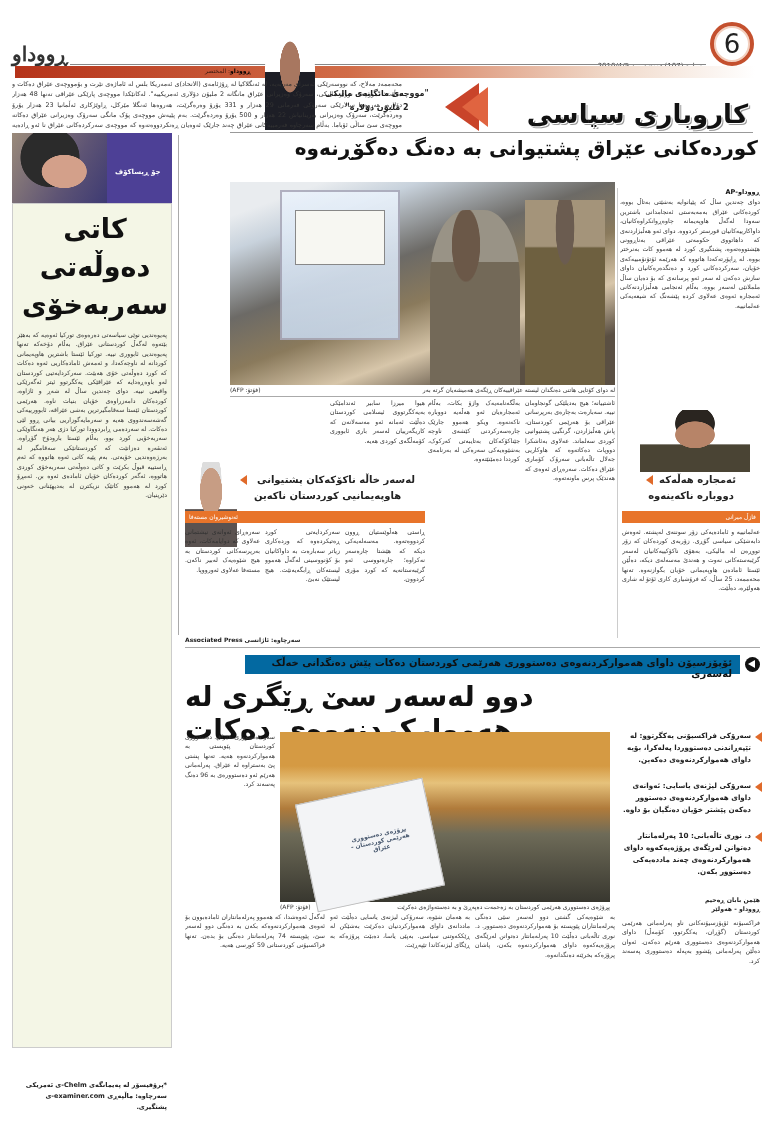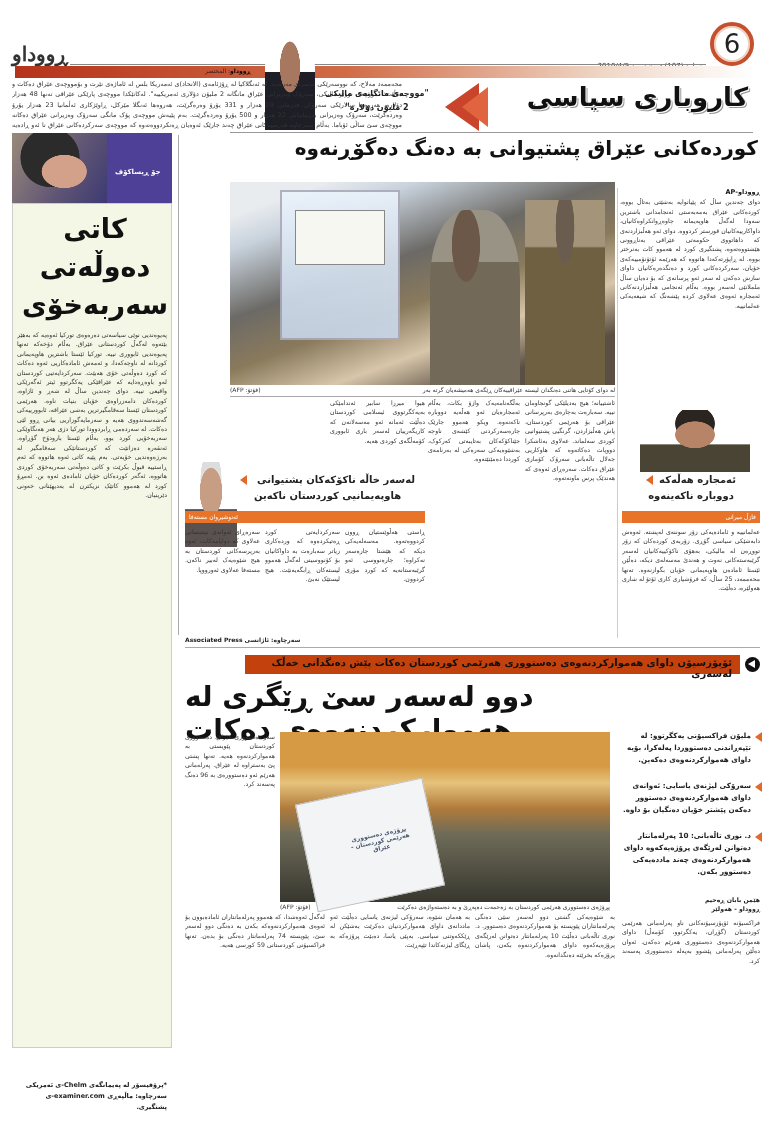--- a/index.html
+++ b/index.html
@@ -13,21 +13,21 @@
   .topline { left: 70px; right: 62px; top: 64px; height: 1px; background: #888; }
   .logo { left: 12px; top: 42px; font-size: 20px; font-weight: bold; color: #333; font-family: "DejaVu Serif", serif; letter-spacing: -1px; }
   .bar { left: 15px; top: 66px; width: 740px; height: 12px; background: linear-gradient(to right, #b5331a, #d16c47 45%, #f0d8c8 80%, #fff); }
   .bar-label { left: 205px; top: 67px; font-size: 6px; color: #3a1a10; }
   .bar-label b { color: #000; }
   .maliki-photo { left: 265px; top: 40px; width: 50px; height: 90px; background: radial-gradient(ellipse at 50% 30%, #a87760 0 28%, transparent 29%), linear-gradient(#fff 0 35%, #1d1e26 36%); border-radius: 30% 30% 0 0; }
   .lead-text { left: 12px; top: 79px; width: 390px; height: 52px; font-size: 6.4px; line-height: 10.3px; }
   .quote { left: 322px; top: 87px; width: 110px; font-size: 8px; font-weight: bold; line-height: 14px; text-align: center; color: #222; }
   .arrow-box { left: 445px; top: 83px; width: 0; height: 0; border-top: 24px solid transparent; border-bottom: 24px solid transparent; border-right: 34px solid #c9442a; }
   .arrow-box2 { left: 462px; top: 87px; border-top: 20px solid transparent; border-bottom: 20px solid transparent; border-right: 26px solid #e06440; }
-  .section-title { right: 20px; top: 82px; font-size: 26px; font-weight: bold; color: #111; text-shadow: 1px 1px 0 #fff, 2px 2px 0 #999; }
+  .section-title { right: 20px; top: 99px; font-size: 26px; font-weight: bold; color: #111; text-shadow: 1px 1px 0 #fff, 2px 2px 0 #999; }
   .header-rule { left: 230px; right: 15px; top: 132px; height: 1px; background: #999; }
   .author-panel { left: 12px; top: 133px; width: 160px; height: 70px; background: #4d4096; }
   .author-photo { left: 12px; top: 133px; width: 95px; height: 70px; background: radial-gradient(ellipse at 55% 55%, #d3a08a 0 30%, transparent 31%), radial-gradient(circle at 40% 35%, #2b2b2b 0 40%, transparent 41%), linear-gradient(120deg, #9a8a7a, #5e5474 60%, #3d3a73); }
   .author-name { left: 115px; top: 168px; font-size: 7px; color: #fff; font-weight: bold; }
   .op-box { left: 12px; top: 203px; width: 160px; height: 845px; background: #f4f6e6; border: 1px solid #ccc; }
   .op-title { left: 12px; top: 210px; width: 166px; text-align: center; font-size: 27px; font-weight: bold; line-height: 38px; color: #111; }
   .op-text { left: 17px; top: 330px; width: 150px; height: 700px; }
   .op-footer { left: 17px; top: 1080px; width: 150px; font-size: 6.5px; font-weight: bold; line-height: 11px; text-align: right; direction: rtl; }
   .vdiv { left: 178px; top: 135px; width: 1px; height: 500px; background: #aaa; }
   
@@ -53,21 +53,21 @@
   
   .mustafa-photo { left: 185px; top: 462px; width: 52px; height: 85px; background: radial-gradient(ellipse at 50% 35%, #c79d84 0 30%, transparent 31%), radial-gradient(ellipse at 50% 20%, #ddd 0 28%, transparent 29%), linear-gradient(#fff 0 55%, #5a5250 56%); }
   .sub-title { left: 240px; top: 472px; width: 175px; text-align: center; font-size: 10px; font-weight: bold; line-height: 16px; color: #222; }
   .sub-band { left: 185px; top: 511px; width: 240px; height: 12px; background: #e8742a; color: #fff; font-size: 6px; padding: 2px 4px; text-align: left; }
   .col-e { left: 185px; top: 527px; width: 75px; height: 105px; }
   .col-f { left: 265px; top: 527px; width: 75px; height: 105px; }
   .col-g { left: 345px; top: 527px; width: 80px; height: 105px; }
   .credit { left: 185px; top: 636px; font-size: 6px; font-weight: bold; }
   .h-rule2 { left: 185px; top: 647px; width: 575px; height: 1px; background: #aaa; }
   
-  .teal-band { left: 245px; top: 655px; width: 495px; height: 19px; background: #c2410c; font-size: 10px; font-weight: bold; direction: rtl; padding: 2px 8px; color: #111; }
+  .teal-band { left: 245px; top: 655px; width: 495px; height: 19px; background: #0369a1; font-size: 10px; font-weight: bold; direction: rtl; padding: 2px 8px; color: #111; }
   .teal-icon { left: 745px; top: 657px; width: 15px; height: 15px; border-radius: 50%; background: #111; }
   .teal-icon::after { content: ""; position: absolute; left: 3px; top: 3px; width: 0; height: 0; border-top: 4.5px solid transparent; border-bottom: 4.5px solid transparent; border-right: 7px solid #fff; }
   .headline2 { left: 185px; top: 680px; width: 575px; text-align: left; font-size: 28px; font-weight: bold; color: #111; letter-spacing: -0.5px; }
   .conf-photo { left: 280px; top: 732px; width: 330px; height: 170px; background: linear-gradient(180deg, #d59a43 0 20%, #e6c27b 30%, #b07b3b 45%, #6e6b58 60%, #38372f 100%); }
   .paper { left: 305px; top: 790px; width: 130px; height: 110px; background: #f3f4f6; transform: rotate(-12deg); border: 1px solid #bbb; }
   .paper-text { left: 345px; top: 830px; width: 70px; height: 20px; font-size: 6px; color: #4a5a70; font-weight: bold; transform: rotate(-12deg); text-align: center; }
   .caption2 { left: 280px; top: 903px; width: 330px; font-size: 6px; color: #333; direction: rtl; display: flex; justify-content: space-between; }
   .col-h { left: 185px; top: 732px; width: 92px; height: 300px; }
   .col-i { left: 185px; top: 912px; width: 140px; height: 195px; }
   .col-j { left: 330px; top: 912px; width: 140px; height: 195px; }
@@ -174,21 +174,21 @@
 </div>
 <div class="abs col-h body-text" style="width:90px;height:170px">سەر دەستووری عێراق. دەستووری کوردستان پێویستی بە هەموارکردنەوە هەیە. تەنها پشتی پێ بەستراوە لە عێراق. پەرلەمانی هەرێم ئەو دەستوورەی بە 96 دەنگ پەسەند کرد.</div>
 
 <div class="abs col-i body-text">لەگەڵ ئەوەشدا، کە هەموو پەرلەمانتاران ئامادەبوون بۆ ئەوەی هەموارکردنەوەکە بکەن بە دەنگی دوو لەسەر سێ، پێویستە 74 پەرلەمانتار دەنگی بۆ بدەن. تەنها فراکسیۆنی کوردستانی 59 کورسی هەیە.</div>
 <div class="abs col-j body-text">بە هەمان شێوە، سەرۆکی لیژنەی یاسایی دەڵێت ئەو ماددانەی داوای هەموارکردنیان دەکرێت بەشێکن لە ڕێککەوتنی سیاسی. بەپێی یاسا، دەبێت پرۆژەکە بە ڕێگای لیژنەکاندا تێپەڕێت.</div>
 <div class="abs col-k body-text">بە شێوەیەکی گشتی دوو لەسەر سێی دەنگی پەرلەمانتاران پێویستە بۆ هەموارکردنەوەی دەستوور. د. نوری تاڵەبانی دەڵێت 10 پەرلەمانتار دەتوانن لەرێگەی پرۆژەیەکەوە داوای هەموارکردنەوە بکەن، پاشان پرۆژەکە بخرێتە دەنگدانەوە.</div>
 
 <div class="abs bullets">
   <div class="bullet">
     <span class="tri-orange"></span>
-    <span class="bullet-text">ملیۆن فراکسیۆنی یەکگرتوو: لە تێپەڕاندنی دەستووردا پەلەکرا، بۆیە داوای هەموارکردنەوەی دەکەین.</span>
+    <span class="bullet-text">سەرۆکی فراکسیۆنی یەکگرتوو: لە تێپەڕاندنی دەستووردا پەلەکرا، بۆیە داوای هەموارکردنەوەی دەکەین.</span>
   </div>
   <div class="bullet">
     <span class="tri-orange"></span>
     <span class="bullet-text">سەرۆکی لیژنەی یاسایی: ئەوانەی داوای هەموارکردنەوەی دەستوور دەکەن پێشتر خۆیان دەنگیان بۆ داوە.</span>
   </div>
   <div class="bullet">
     <span class="tri-orange"></span>
     <span class="bullet-text">د. نوری تاڵەبانی: 10 پەرلەمانتار دەتوانن لەرێگەی پرۆژەیەکەوە داوای هەموارکردنەوەی چەند ماددەیەکی دەستوور بکەن.</span>
   </div>
 </div>

